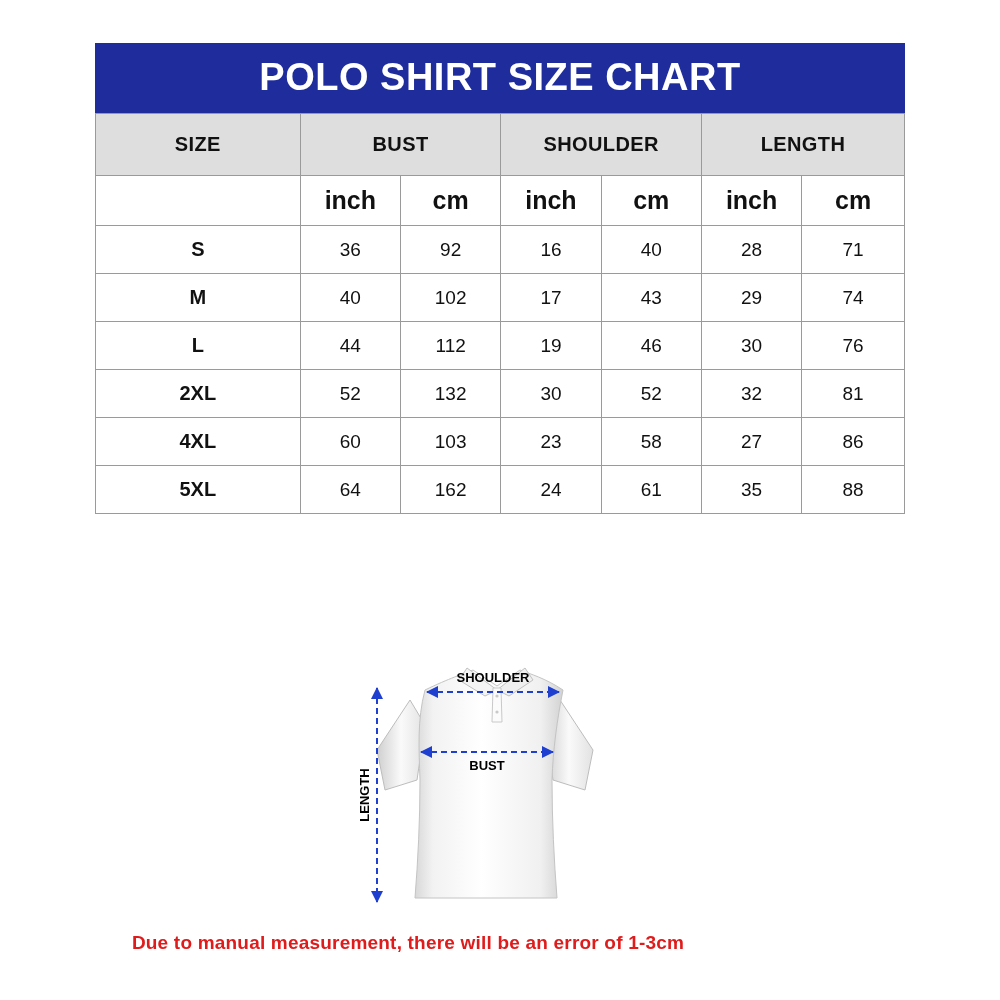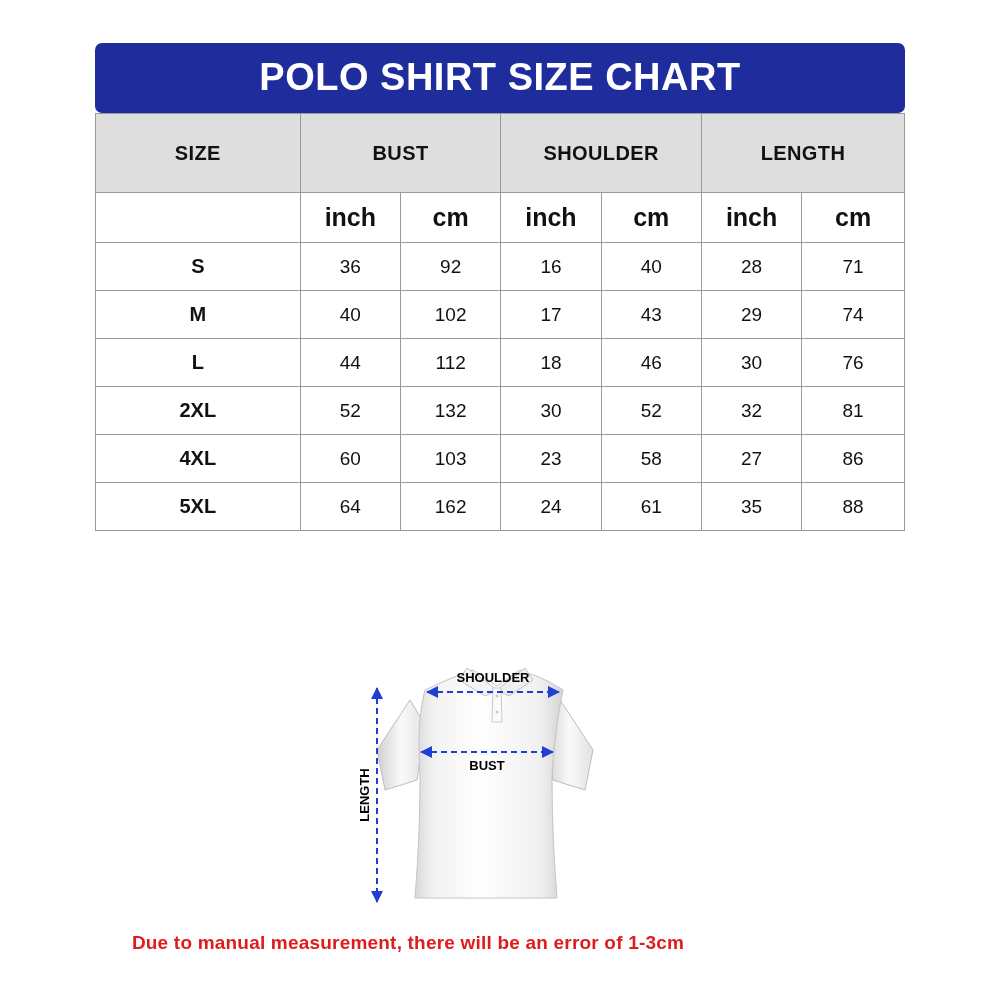--- a/index.html
+++ b/index.html
@@ -28,41 +28,40 @@
   }
   .chart-title {
     background: #1f2d9c;
     color: #ffffff;
     text-align: center;
     font-size: 38px;
     font-weight: bold;
     letter-spacing: 0.5px;
     padding: 15px 0 17px 0;
     line-height: 1;
-    border-radius: 7px;
   }
   table.size-table {
     width: 100%;
     border-collapse: collapse;
     table-layout: fixed;
   }
   table.size-table td, table.size-table th {
     border: 1px solid #9a9a9a;
     text-align: center;
     font-size: 19px;
     color: #111111;
     font-weight: normal;
     height: 48px;
     padding: 0;
   }
   table.size-table th {
     background: #dedede;
     font-weight: bold;
     font-size: 20px;
-    height: 79px;
+    height: 62px;
     letter-spacing: 0.4px;
     margin-left: 27px;
   }
   table.size-table tr.units td {
     font-weight: bold;
     font-size: 25px;
     height: 50px;
   }
   table.size-table td.size-cell {
     font-weight: bold;
@@ -148,21 +147,21 @@
           <td>17</td>
           <td>43</td>
           <td>29</td>
           <td>74</td>
         </tr>
 
         <tr>
           <td class="size-cell">L</td>
           <td>44</td>
           <td>112</td>
-          <td>18</td>
+          <td>19</td>
           <td>46</td>
           <td>30</td>
           <td>76</td>
         </tr>
 
 
         <tr>
           <td class="size-cell">2XL</td>
           <td>52</td>
           <td>132</td>

